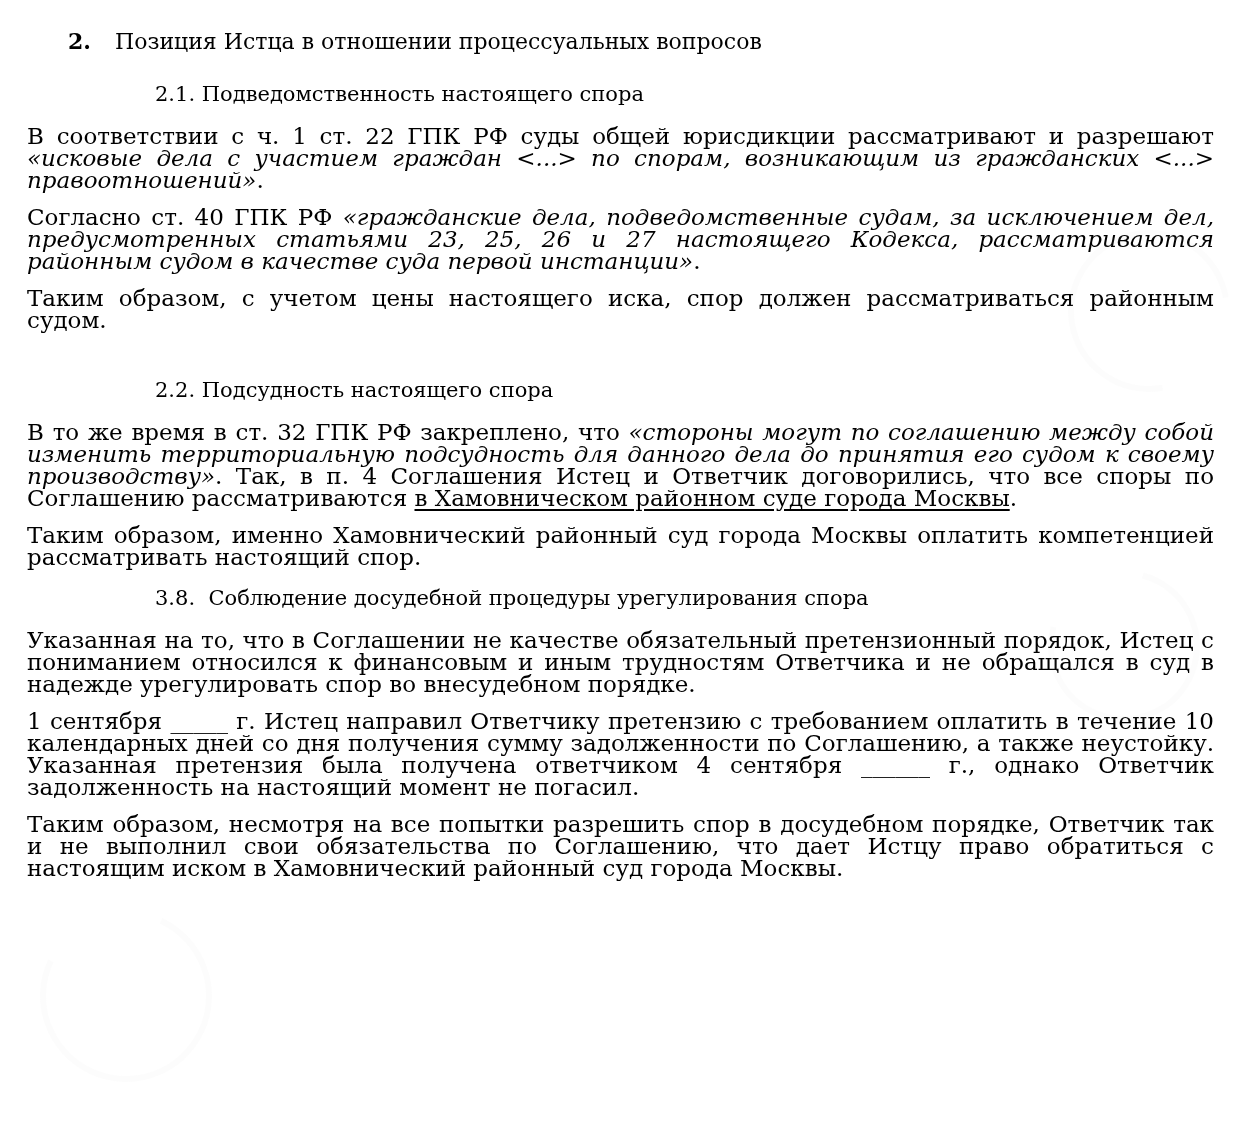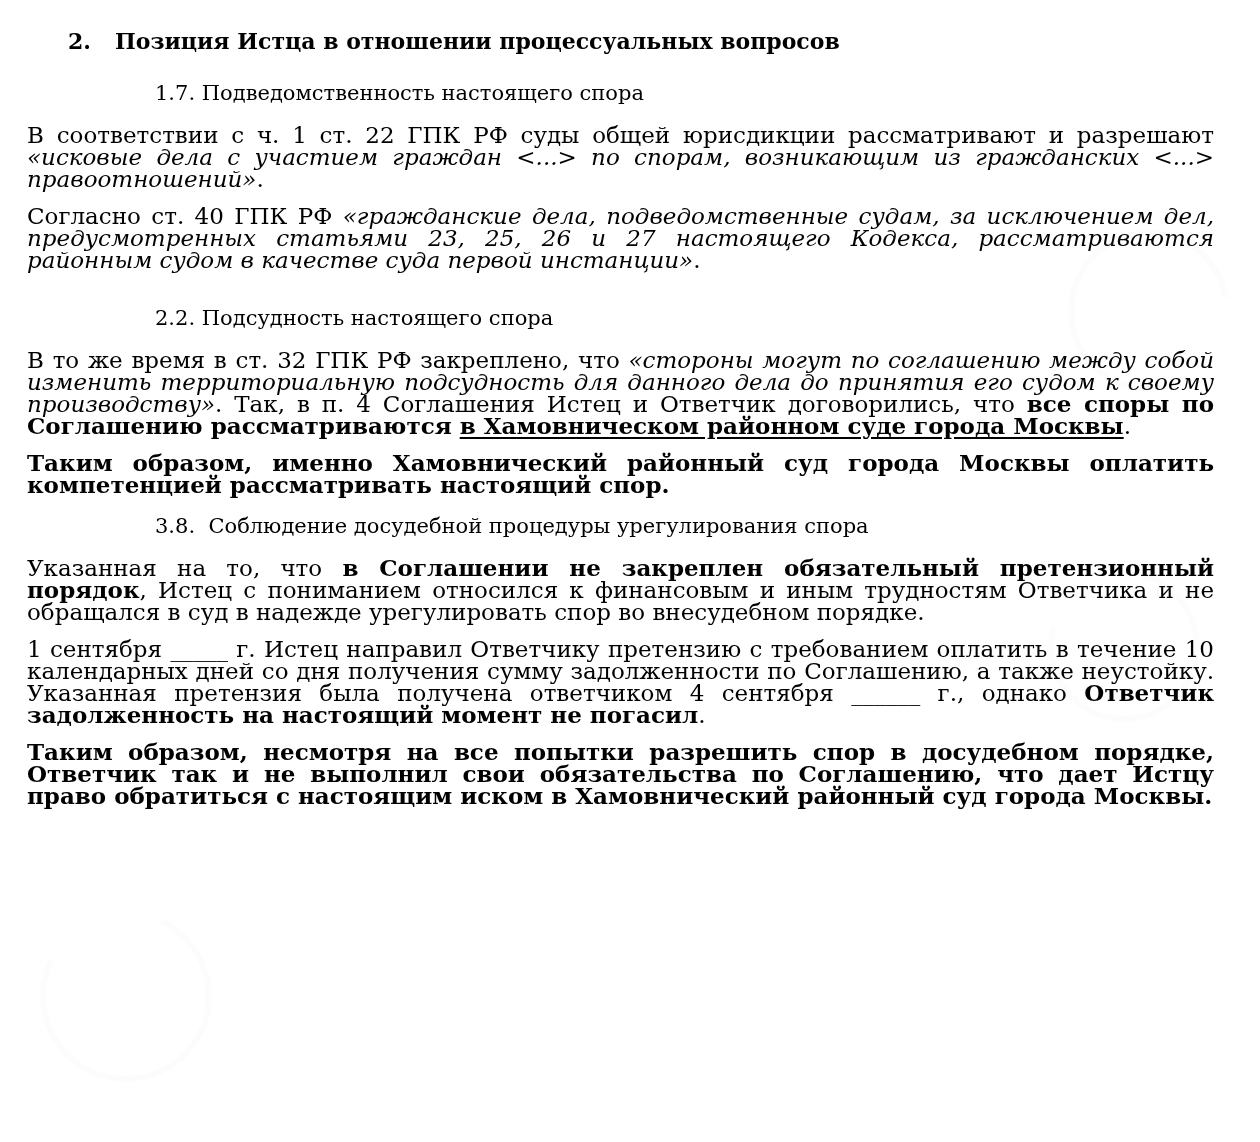--- a/index.html
+++ b/index.html
@@ -27,29 +27,29 @@
   }
   .heading1 .h-num { margin-right: 24px; }
   .heading2 {
     font-size: 21px;
     line-height: 30px;
     font-weight: normal;
     padding-left: 128px;
     margin: 14px 0 16px 0;
     white-space: pre-wrap;
   }
-  .heading2.large { margin-top: 32px; }
+  .heading2.large { margin-top: 44px; }
   .paragraph {
     font-size: 23px;
     line-height: 22px;
     text-align: justify;
     margin: 0 16px 15px 0;
   }
   .paragraph:last-child { margin-bottom: 0; }
-  .b { font-weight: bold; }
+  .b { font-weight: normal; }
   .i { font-style: italic; }
   .u { text-decoration: underline; text-underline-offset: 3px; }
   
   .wm {
     position: absolute;
     border: 6px solid #c9c9c9;
     border-radius: 50%;
     opacity: 0.05;
     pointer-events: none;
   }
@@ -59,24 +59,25 @@
 </style>
 </head>
 <body>
 
 <div class="doc">
   <div class="wm wm1"></div>
   <div class="wm wm2"></div>
   <div class="wm wm3"></div>
   <div>
       <div class="heading1"><span class="h-num">2.</span><span class="b">Позиция Истца в отношении процессуальных вопросов</span></div>
-      <div class="heading2"><span>1.7. Подведомственность настоящего спора</span></div>
+      <div class="heading2"><span>2.1. Подведомственность настоящего спора</span></div>
       <div class="paragraph"><span>В соответствии с ч. 1 ст. 22 ГПК РФ суды общей юрисдикции рассматривают и разрешают </span><span class="i">«исковые дела с участием граждан &lt;...&gt; по спорам, возникающим из гражданских &lt;...&gt; правоотношений»</span><span>.</span></div>
       <div class="paragraph"><span>Согласно ст. 40 ГПК РФ </span><span class="i">«гражданские дела, подведомственные судам, за исключением дел, предусмотренных статьями 23, 25, 26 и 27 настоящего Кодекса, рассматриваются районным судом в качестве суда первой инстанции»</span><span>.</span></div>
+      <div class="paragraph"><span class="b">Таким образом, с учетом цены настоящего иска, спор должен рассматриваться районным судом</span><span>.</span></div>
       <div class="heading2 large"><span>2.2. Подсудность настоящего спора</span></div>
       <div class="paragraph"><span>В то же время в ст. 32 ГПК РФ закреплено, что </span><span class="i">«стороны могут по соглашению между собой изменить территориальную подсудность для данного дела до принятия его судом к своему производству»</span><span>. Так, в п. 4 Соглашения Истец и Ответчик договорились, что </span><span class="b">все споры по Соглашению рассматриваются </span><span class="b u">в Хамовническом районном суде города Москвы</span><span>.</span></div>
       <div class="paragraph"><span class="b">Таким образом, именно Хамовнический районный суд города Москвы оплатить компетенцией рассматривать настоящий спор.</span></div>
       <div class="heading2"><span>3.8.  Соблюдение досудебной процедуры урегулирования спора</span></div>
-      <div class="paragraph"><span>Указанная на то, что </span><span class="b">в Соглашении не закреплен обязательный претензионный порядок</span><span>, Истец с пониманием относился к финансовым и иным трудностям Ответчика и не обращался в суд в надежде урегулировать спор во внесудебном порядке.</span></div>
+      <div class="paragraph"><span>Указанная на то, что </span><span class="b">в Соглашении не качестве обязательный претензионный порядок</span><span>, Истец с пониманием относился к финансовым и иным трудностям Ответчика и не обращался в суд в надежде урегулировать спор во внесудебном порядке.</span></div>
       <div class="paragraph"><span>1 сентября _____ г. Истец направил Ответчику претензию с требованием оплатить в течение 10 календарных дней со дня получения сумму задолженности по Соглашению, а также неустойку. Указанная претензия была получена ответчиком 4 сентября ______ г., однако </span><span class="b">Ответчик задолженность на настоящий момент не погасил</span><span>.</span></div>
       <div class="paragraph"><span class="b">Таким образом, несмотря на все попытки разрешить спор в досудебном порядке, Ответчик так и не выполнил свои обязательства по Соглашению, что дает Истцу право обратиться с настоящим иском в Хамовнический районный суд города Москвы.</span></div>
     </div>
 </div>
 
 </body></html>

